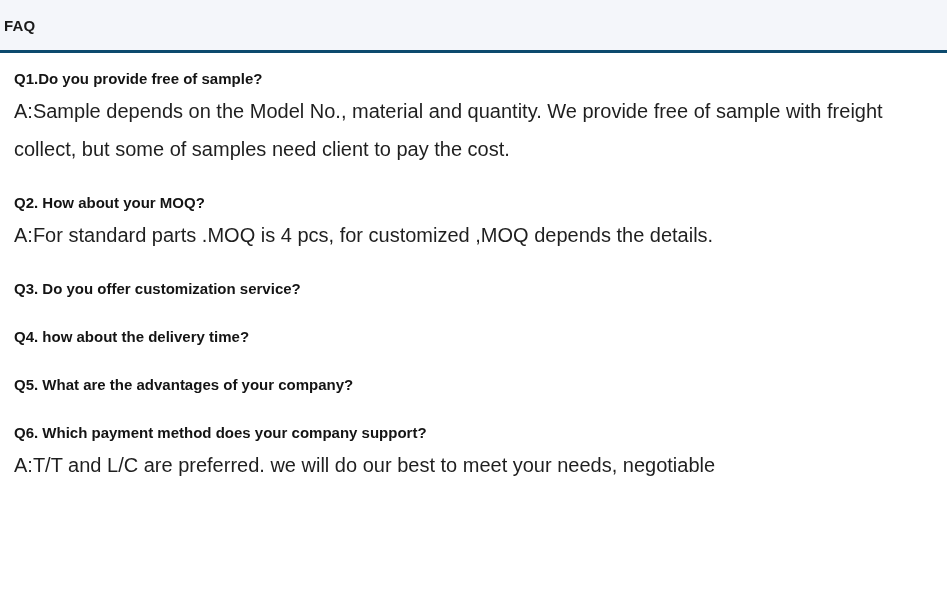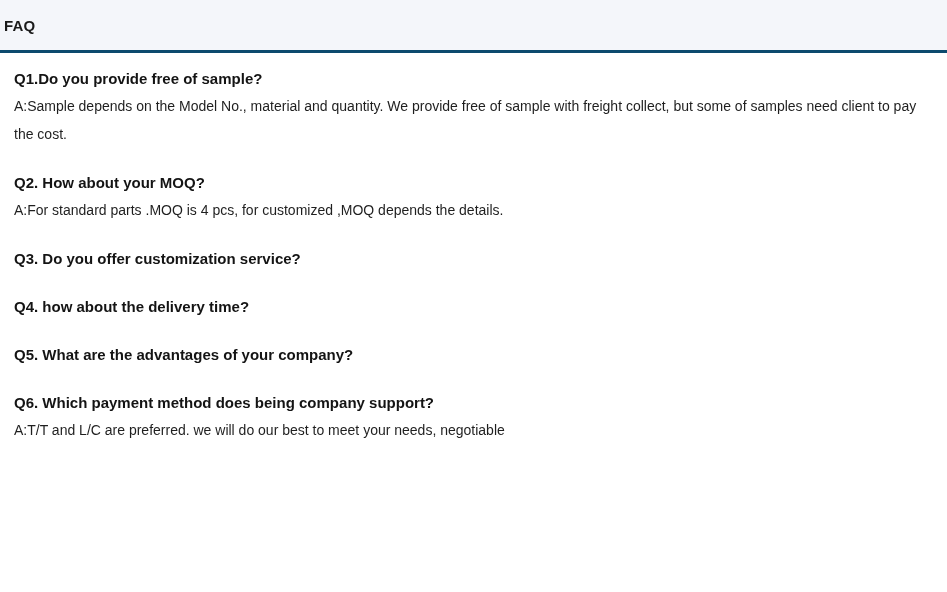--- a/index.html
+++ b/index.html
@@ -57,24 +57,24 @@
     font-size: 15px;
     font-weight: bold;
     color: #141414;
     line-height: 27px;
     margin: 0;
     padding: 0;
     white-space: nowrap;
   }
 
   .faq-answer {
-    font-size: 14px;
+    font-size: 20px;
     font-weight: normal;
     color: #1f1f1f;
-    line-height: 28px;
+    line-height: 38px;
     margin: 0;
     padding: 0;
     max-width: 935px;
   }
 
   
   .faq-item-0 { margin-top: 12px; }
   
   .faq-item-gap { margin-top: 21px; }
 </style>
@@ -105,18 +105,18 @@
 
     <div class="faq-item faq-item-gap">
       <div class="faq-question">Q4. how about the delivery time?</div>
     </div>
 
     <div class="faq-item faq-item-gap">
       <div class="faq-question">Q5. What are the advantages of your company?</div>
     </div>
 
     <div class="faq-item faq-item-gap">
-      <div class="faq-question">Q6. Which payment method does being company support?</div>
+      <div class="faq-question">Q6. Which payment method does your company support?</div>
       <div class="faq-answer">A:T/T and L/C are preferred. we will do our best to meet your needs, negotiable</div>
     </div>
 
   </div>
 </div>
 
 </body></html>

